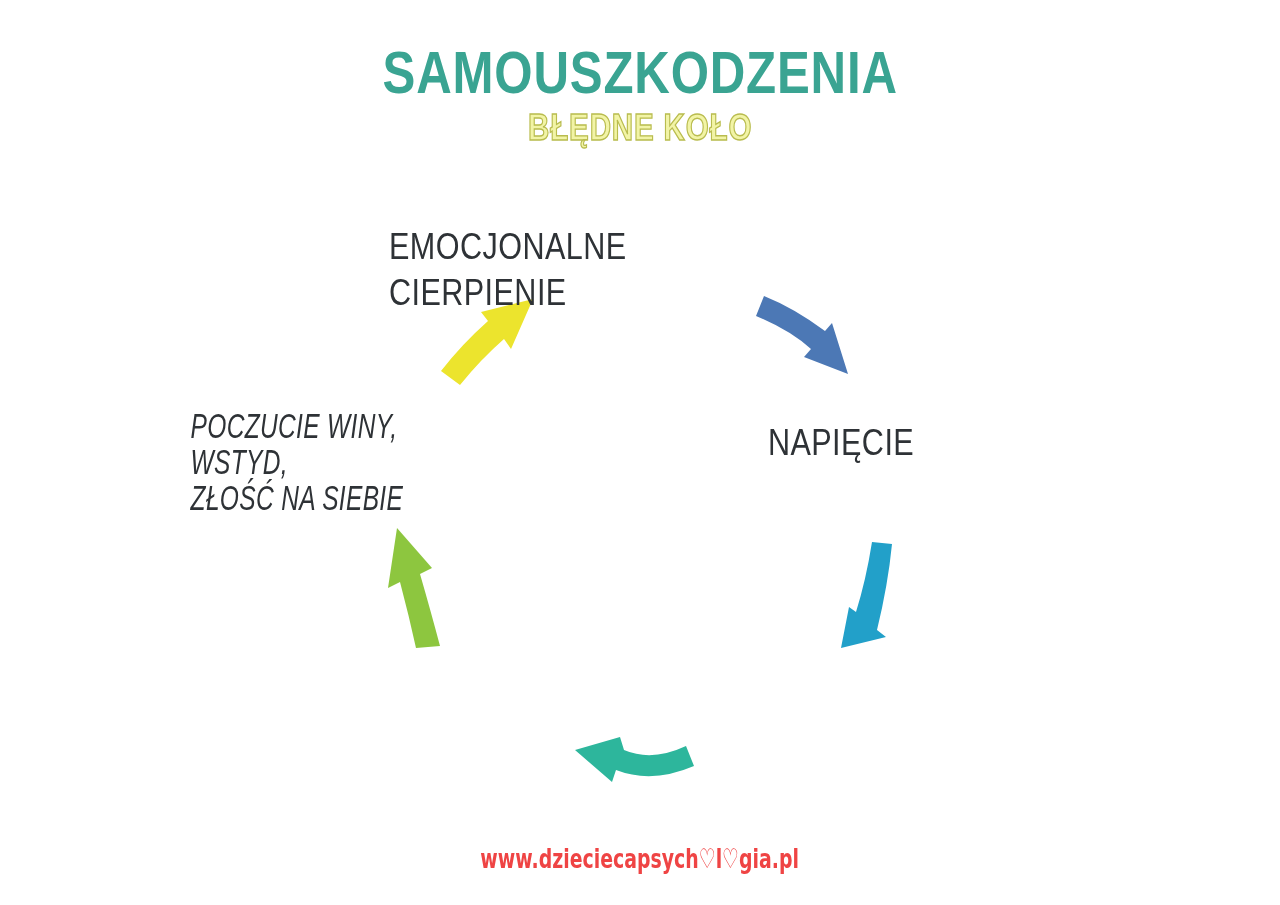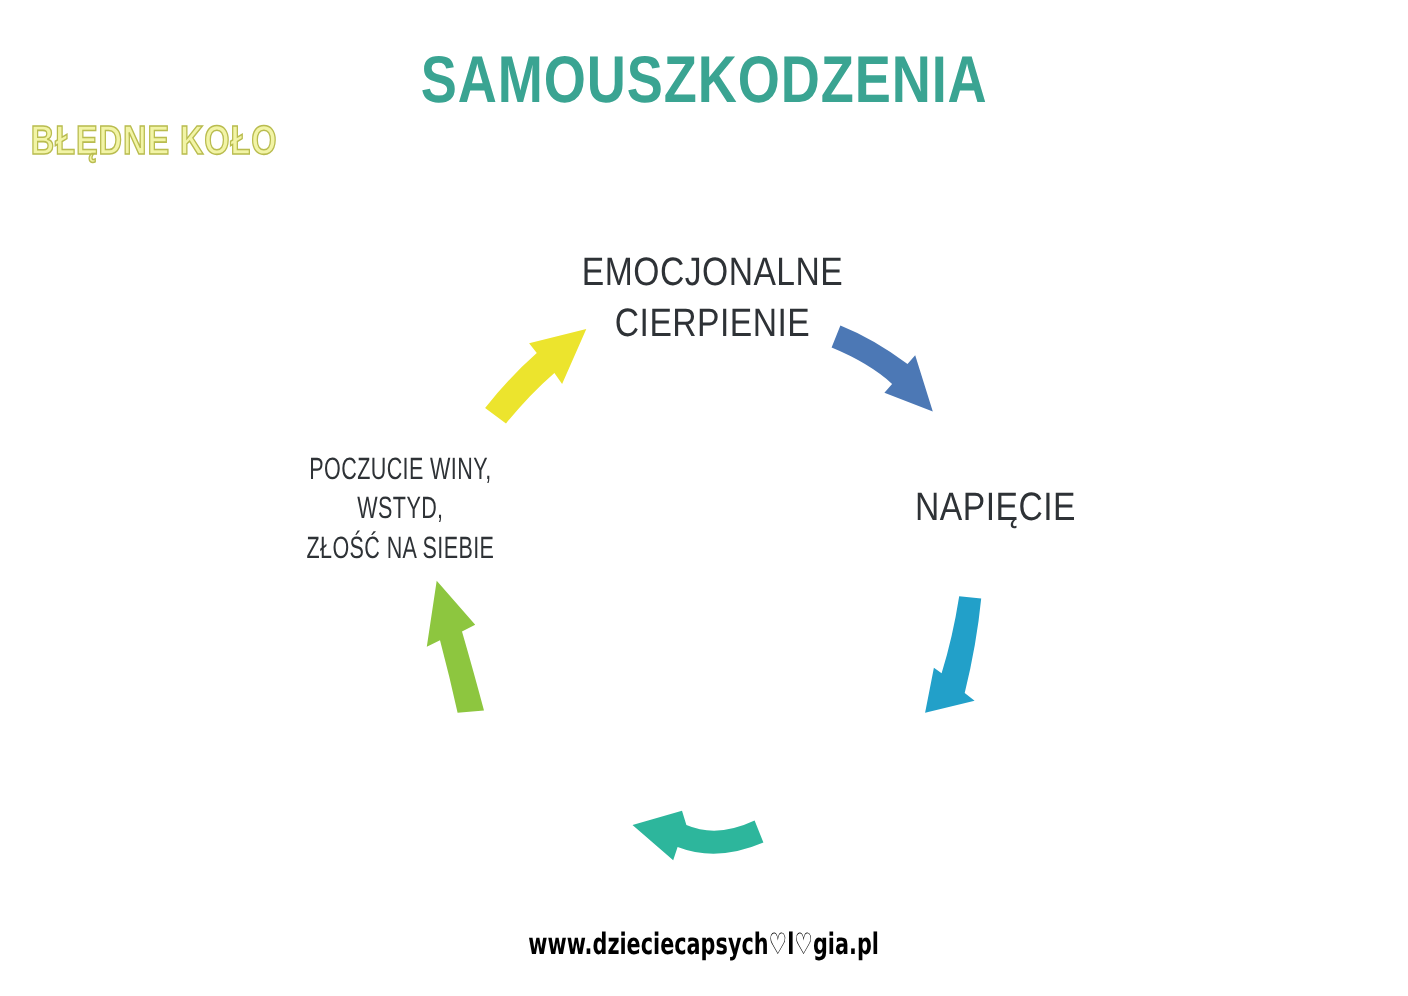--- a/index.html
+++ b/index.html
@@ -30,58 +30,58 @@
     font-weight: bold;
     letter-spacing: 1px;
     color: #3aa492;
     line-height: 62px;
   }
   .title .sx { transform: scaleX(0.82); }
   .subtitle {
     position: absolute;
     left: 0; right: 0; top: 106px;
     margin: 0;
+    text-align: center;
     font-size: 37px;
     font-weight: bold;
     letter-spacing: 1px;
     color: #f2f4a6;
     -webkit-text-stroke: 1.4px #b9bc4f;
     line-height: 44px;
   }
   .subtitle .sx { transform: scaleX(0.8); }
   .arrows {
     position: absolute;
     left: 0; top: 0;
     width: 1280px;
     height: 905px;
     pointer-events: none;
   }
   .node {
     position: absolute;
-    text-align: center;
     color: #2e3236;
     font-size: 36px;
     line-height: 46px;
     letter-spacing: 0.5px;
   }
   .node .sx { transform: scaleX(0.85); }
   .node-pain    { left: 368px; top: 224px; width: 560px; }
-  .node-tension { left: 755px; top: 438px; width: 300px; }
+  .node-tension { left: 755px; top: 420px; width: 300px; }
   .node-selfharm{ left: 584px; top: 686px; width: 560px; }
   .node-relief  { left: 314px; top: 684px; width: 300px; }
-  .node-guilt   { left: 134px; top: 408px; width: 460px; font-size: 28px; line-height: 36px; }
+  .node-guilt   { left: 145px; top: 408px; width: 460px; font-size: 35px; line-height: 36px; font-style: italic; }
   .node-guilt .sx { transform: scaleX(0.7); }
   .footer {
     position: absolute;
     left: 0; right: 0; top: 842px;
     text-align: center;
     font-family: "DejaVu Sans", sans-serif;
     font-weight: bold;
     font-size: 27px;
-    color: #000000;
+    color: #ef4444;
     line-height: 34px;
   }
   .footer .sx { transform: scaleX(0.7); }
 </style>
 </head>
 <body>
 
 <div class="page">
 
   <h1 class="title">

